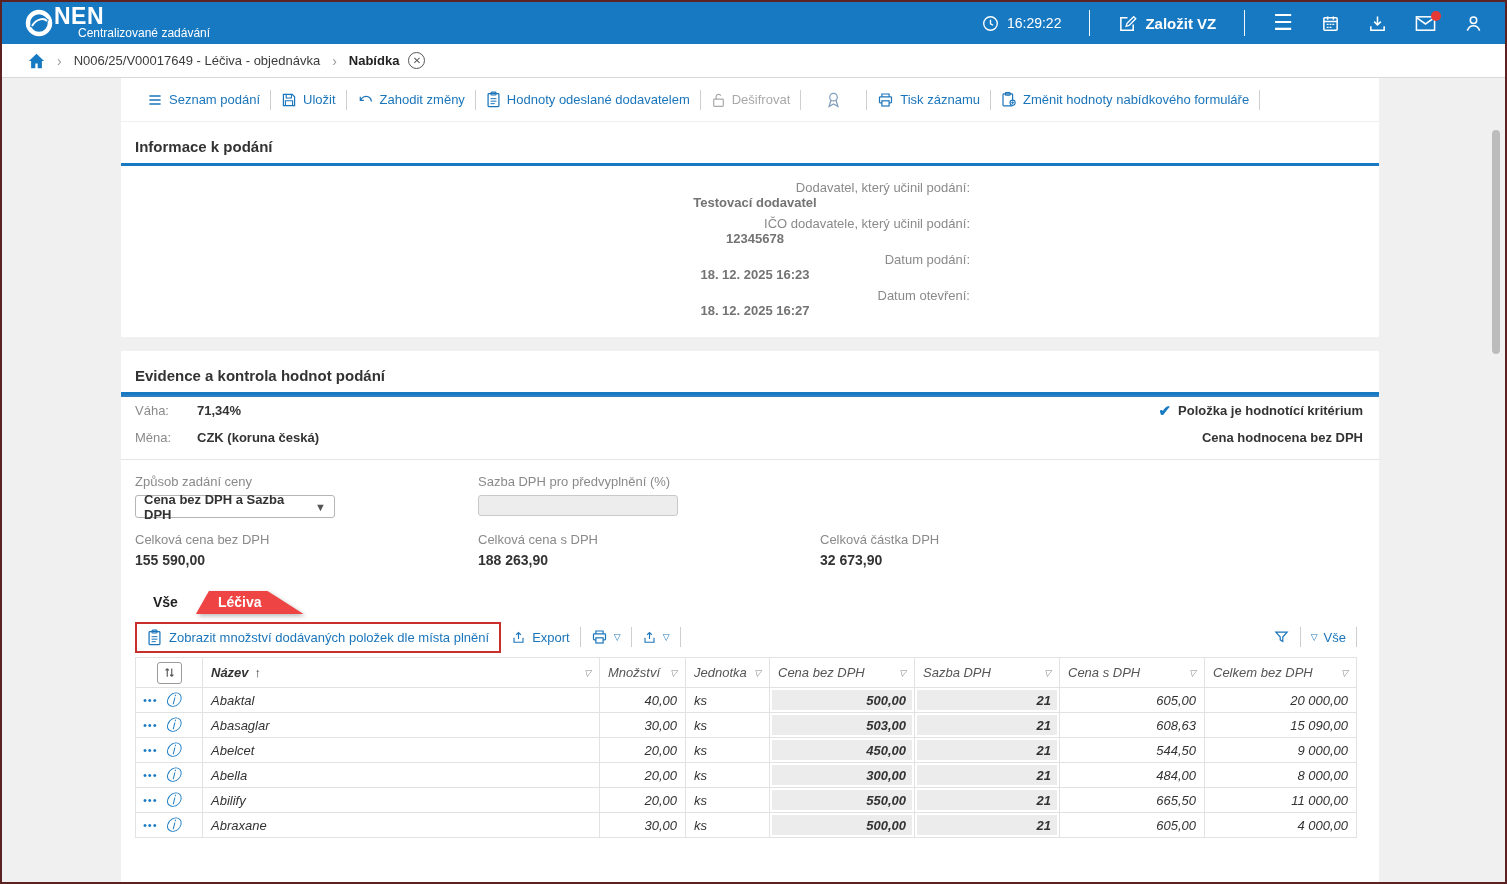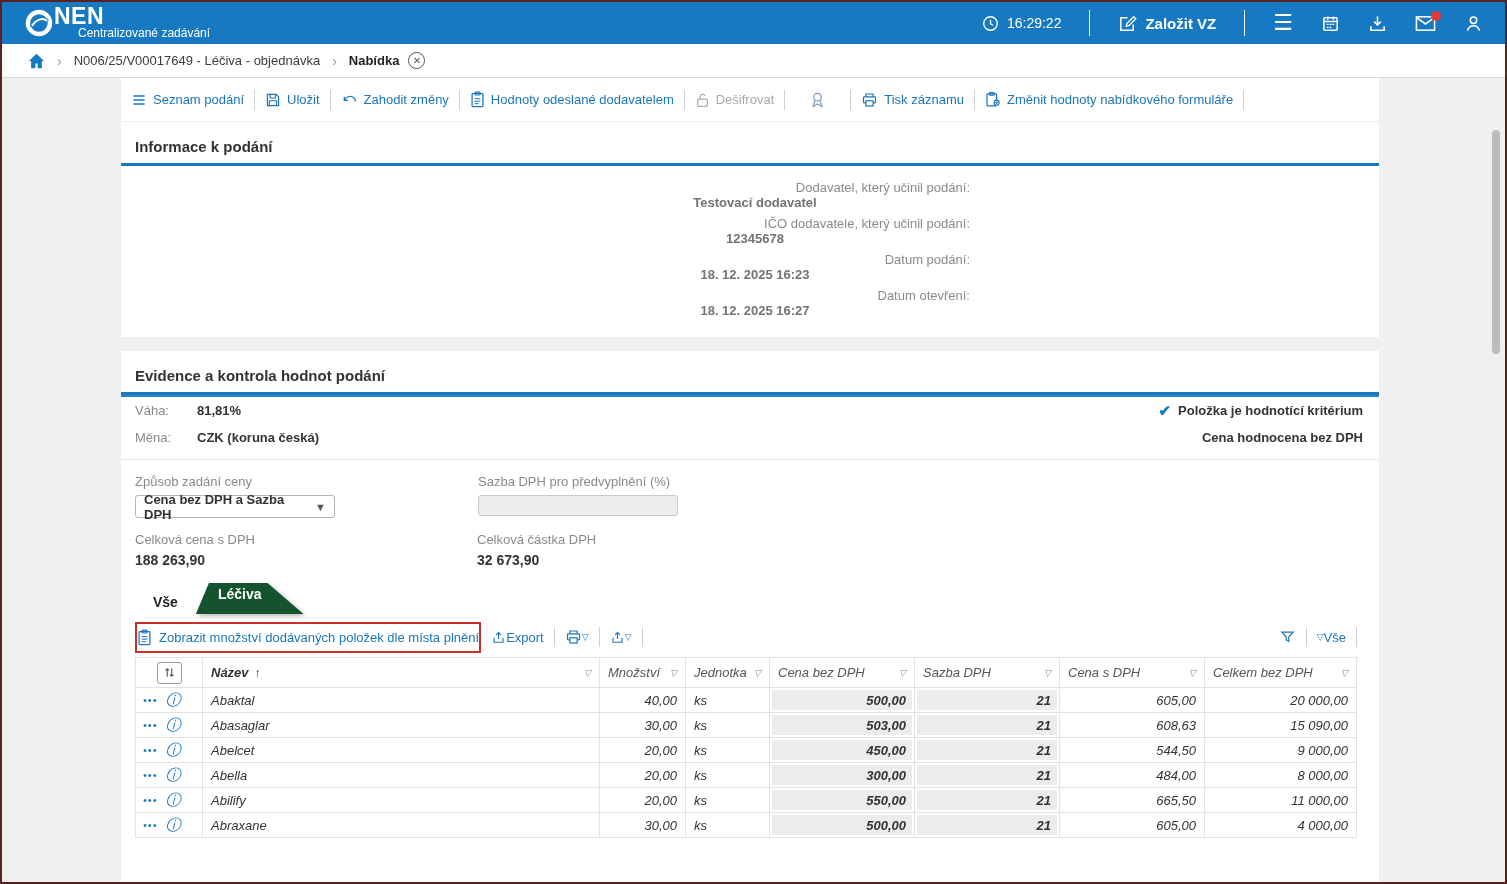--- a/index.html
+++ b/index.html
@@ -38,21 +38,21 @@
   .bc-item { color:#3c3c3c; cursor:pointer; }
   .bc-current { font-weight:bold; color:#222; }
   .bc-close { margin-left:9px; width:17px; height:17px; border:1.4px solid #555; border-radius:50%; color:#555;
     display:inline-flex; align-items:center; justify-content:center; font-size:10px; line-height:1; cursor:pointer; }
   
   .content { position:absolute; top:76px; left:0; right:0; bottom:0; }
   .card { position:absolute; left:119px; width:1258px; background:#fff; }
   .card1 { top:0; height:259px; }
   .card2 { top:273px; bottom:0; }
   
-  .toolbar { display:flex; align-items:center; height:44px; padding-left:0; border-bottom:1px solid #efefef; }
+  .toolbar { display:flex; align-items:center; height:44px; padding-left:16px; border-bottom:1px solid #efefef; }
   .tool-item { display:flex; align-items:center; gap:6px; color:#1b75bb; font-size:13px; padding:0 10px; cursor:pointer; white-space:nowrap; }
   .tool-item.disabled { color:#a9a9a9; cursor:default; }
   .tool-sep { width:1px; height:20px; background:#cfcfcf; }
   .tool-icon-only { padding:0 24px; color:#7f9db9; }
   
   .section-title { font-size:15px; font-weight:bold; color:#333; padding:16px 14px 8px 14px; }
   .blue-rule { height:3px; background:#1779c2; }
   .fields { padding-top:14px; }
   .field-row { display:flex; align-items:center; height:36px; font-size:13px;flex-direction:column; }
   .field-label { width:440px; text-align:right; color:#8a8a8a; }
@@ -77,26 +77,26 @@
   .select-chev { color:#555; font-size:11px; }
   .text-input { width:200px; height:21px; border:1px solid #c9c9c9; border-radius:3px; background:#ededed; font-size:13px; padding:0 6px; }
   .totals-row { display:flex; padding:14px 14px 0 14px; }
   .total-label { color:#8a8a8a; font-size:13px; margin-bottom:5px; }
   .total-value { font-weight:bold; font-size:14px; color:#333; }
   
   .tabs { display:flex; align-items:flex-end; margin:20px 0 0 14px; height:26px; }
   .tab { font-size:14px; font-weight:bold; cursor:pointer; }
   .tab-inactive { color:#222; background:#fff; padding:3px 18px 4px 18px; }
   .tab-active-wrap { filter:drop-shadow(2px 2px 2px rgba(0,0,0,.28)); }
-  .tab-active { color:#fff; background:#14532d; padding:3px 42px 12px 22px;
+  .tab-active { color:#fff; background:#ef4444; padding:3px 42px 4px 22px;
     clip-path:polygon(13px 0, calc(100% - 36px) 0, 100% 100%, 0 100%); }
   
   .table-toolbar { display:flex; align-items:center; margin:5px 22px 0 14px; height:36px; font-size:13px; color:#1b75bb; }
-  .red-box { display:flex; align-items:center; gap:7px; border:2px solid #c9302c; padding:5px 0; cursor:pointer; }
-  .tt-item { display:flex; align-items:center; gap:0; padding:0 10px; cursor:pointer; }
+  .red-box { display:flex; align-items:center; gap:7px; border:2px solid #c9302c; padding:5px 10px; cursor:pointer; }
+  .tt-item { display:flex; align-items:center; gap:6px; padding:0 10px; cursor:pointer; }
   .tt-sep { width:1px; height:20px; background:#cfcfcf; }
   .tt-right { margin-left:auto; display:flex; align-items:center; }
   .tri { font-size:9px; color:#1b75bb; }
   
   .items-table { border-collapse:collapse; table-layout:fixed; width:1221px; margin:2px 0 0 14px; font-size:13px;font-style:italic; }
   .items-table th, .items-table td { border:1px solid #e2e2e2; overflow:hidden; white-space:nowrap; }
   .items-table th { height:30px; font-weight:normal; color:#555; background:#fff; padding:0 8px; }
   .th-flex { display:flex; align-items:center; justify-content:space-between; }
   .th-left { display:flex; align-items:center; gap:6px; }
   .th-name { font-weight:bold; color:#333; }
@@ -288,21 +288,21 @@
 
     <div class="card card2">
       <div class="section-title">Evidence a kontrola hodnot podání</div>
       <div class="blue-rule"></div>
 
       <div class="thin-blue-rule"></div>
 
       <div class="crit-row">
         <div class="crit-left">
           <span class="crit-label">Váha:</span>
-          <span class="crit-value">81,81%</span>
+          <span class="crit-value">71,34%</span>
         </div>
         <div class="crit-flag">
           <span class="check-glyph">✔</span>
           <span>Položka je hodnotící kritérium</span>
         </div>
       </div>
       <div class="crit-row">
         <div class="crit-left">
           <span class="crit-label">Měna:</span>
           <span class="crit-value">CZK (koruna česká)</span>
@@ -321,20 +321,24 @@
             <span class="select-chev">▼</span>
           </div>
         </div>
         <div class="fg2">
           <div class="form-label">Sazba DPH pro předvyplnění (%)</div>
           <input class="text-input" type="text" style="">
         </div>
       </div>
 
       <div class="totals-row">
+        <div class="fg1">
+          <div class="total-label">Celková cena bez DPH</div>
+          <div class="total-value">155 590,00</div>
+        </div>
         <div class="fg2">
           <div class="total-label">Celková cena s DPH</div>
           <div class="total-value">188 263,90</div>
         </div>
         <div>
           <div class="total-label">Celková částka DPH</div>
           <div class="total-value">32 673,90</div>
         </div>
       </div>
 

